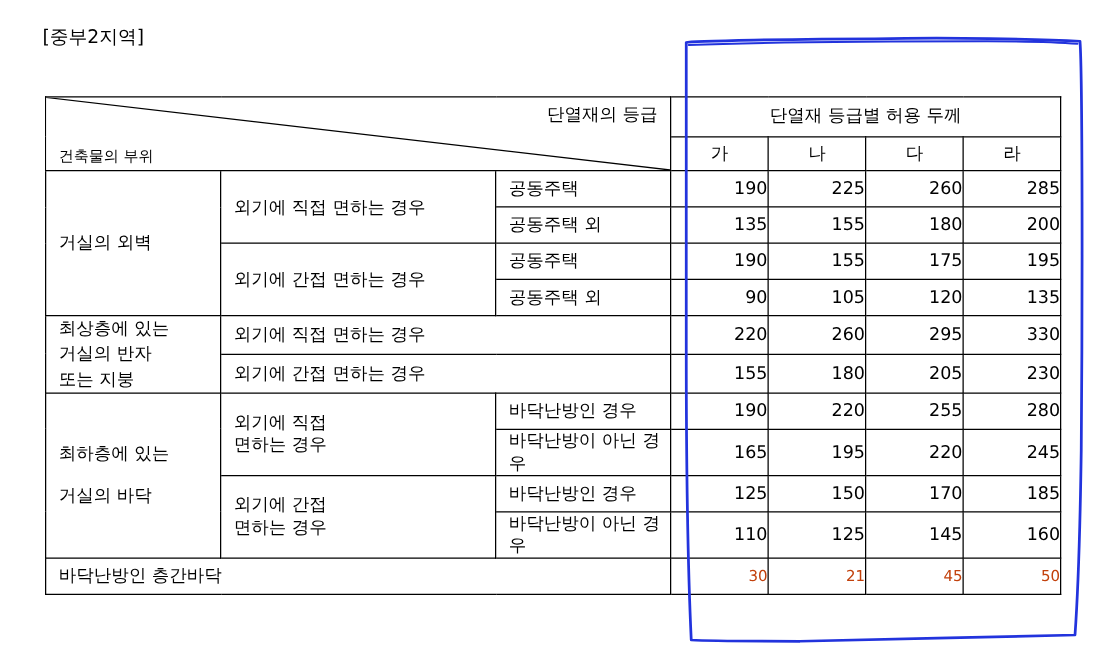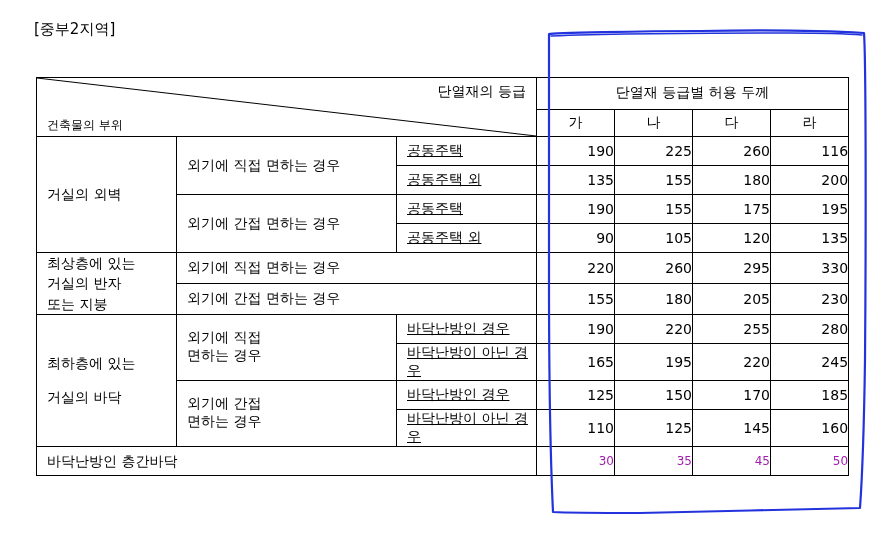--- a/index.html
+++ b/index.html
@@ -72,24 +72,23 @@
     line-height: 1.45;
   }
   .mid-label {
     padding-left: 10px !important;
     text-align: left;
     margin-top: 8px;
   }
   .sub-label {
     padding-left: 10px !important;
     text-align: left;
-    text-decoration: underline;
   }
   .red {
-    color: #a21caf;
+    color: #c2410c;
     font-size: 12px;
   }
   
   .diag-cell {
     position: relative;
     height: 58px;
     padding: 0 !important;
   }
   .diag-cell .diag-svg {
     position: absolute;
@@ -153,21 +152,21 @@
         <td class="grade-letter">라</td>
       </tr>
 
       <tr>
         <td class="part-label" rowspan="4">거실의 외벽</td>
         <td class="mid-label" rowspan="2">외기에 직접 면하는 경우</td>
         <td class="sub-label">공동주택</td>
         <td class="c-num">190</td>
         <td class="c-num">225</td>
         <td class="c-num">260</td>
-        <td class="c-num">116</td>
+        <td class="c-num">285</td>
       </tr>
       <tr>
         <td class="sub-label">공동주택 외</td>
         <td class="c-num">135</td>
         <td class="c-num">155</td>
         <td class="c-num">180</td>
         <td class="c-num">200</td>
       </tr>
       <tr>
         <td class="mid-label" rowspan="2">외기에 간접 면하는 경우</td>
@@ -243,21 +242,21 @@
         <td class="sub-label">바닥난방이 아닌 경우</td>
         <td class="c-num">110</td>
         <td class="c-num">125</td>
         <td class="c-num">145</td>
         <td class="c-num">160</td>
       </tr>
 
       <tr>
         <td class="part-label" colspan="3">바닥난방인 층간바닥</td>
         <td class="c-num red">30</td>
-        <td class="c-num red">35</td>
+        <td class="c-num red">21</td>
         <td class="c-num red">45</td>
         <td class="c-num red">50</td>
       </tr>
     </tbody>
   </table>
 
   <svg class="annotation" viewBox="0 0 884 535">
     <path d="M549 34 C 552 33, 640 31, 700 31 C 760 30, 830 31, 864 33
              C 866 60, 866 240, 865 360 C 864 430, 862 480, 860 508
              C 800 509, 700 512, 640 513 C 600 513, 570 513, 553 512

